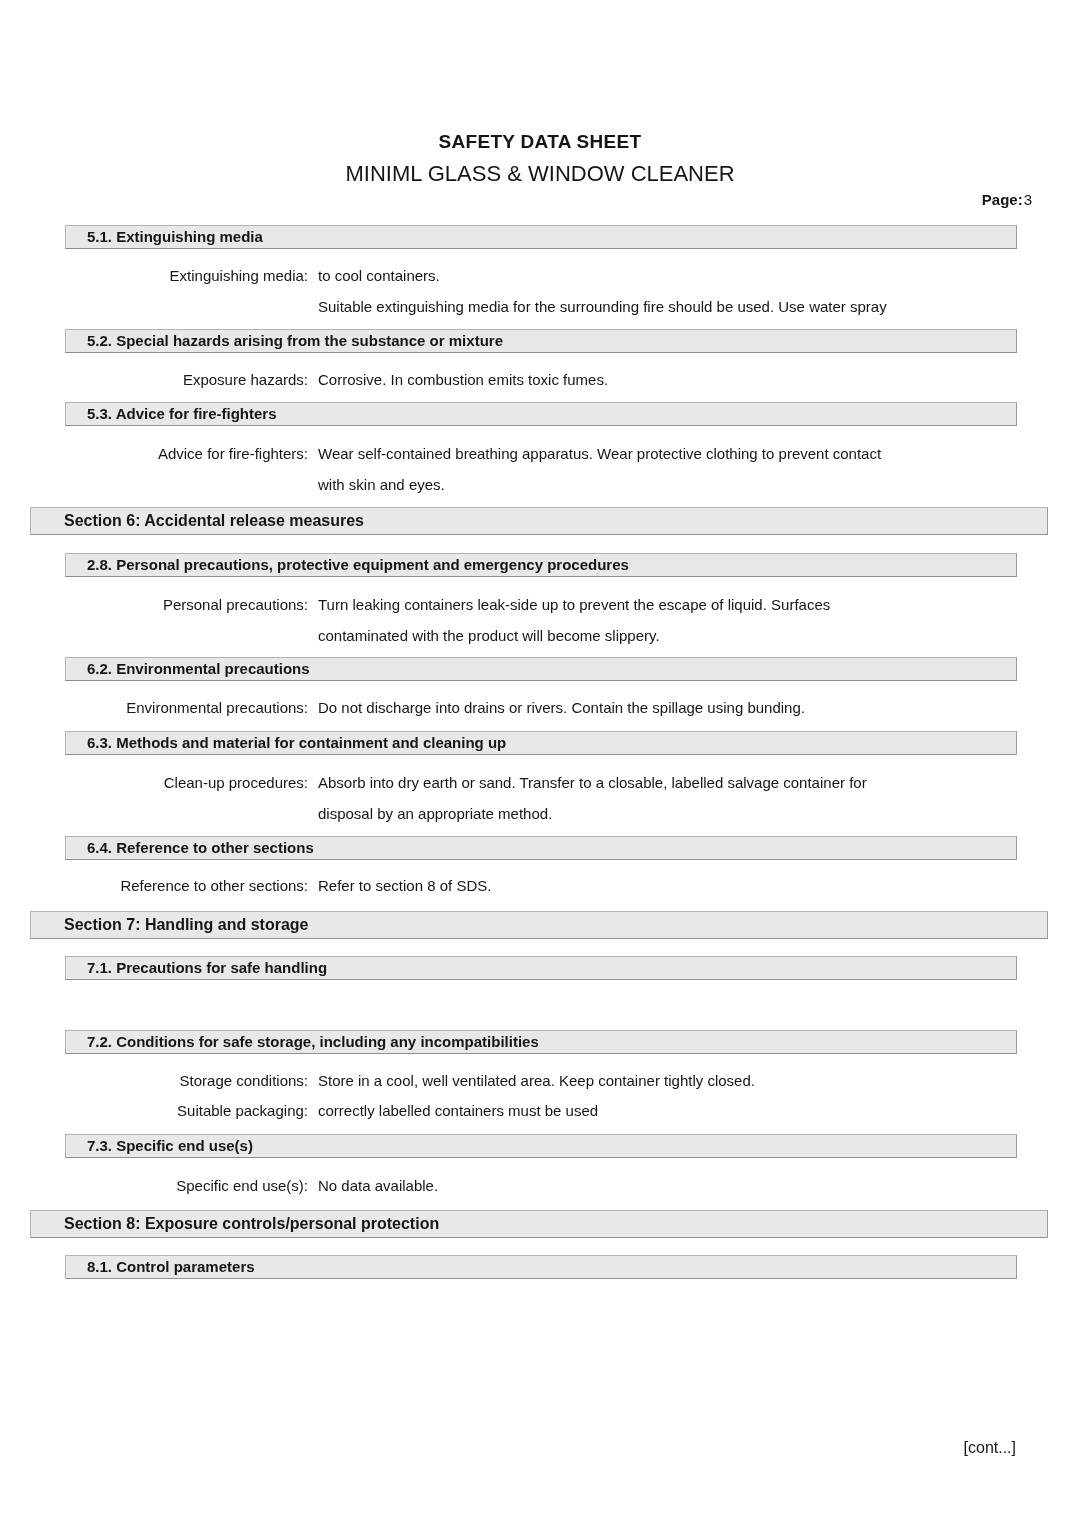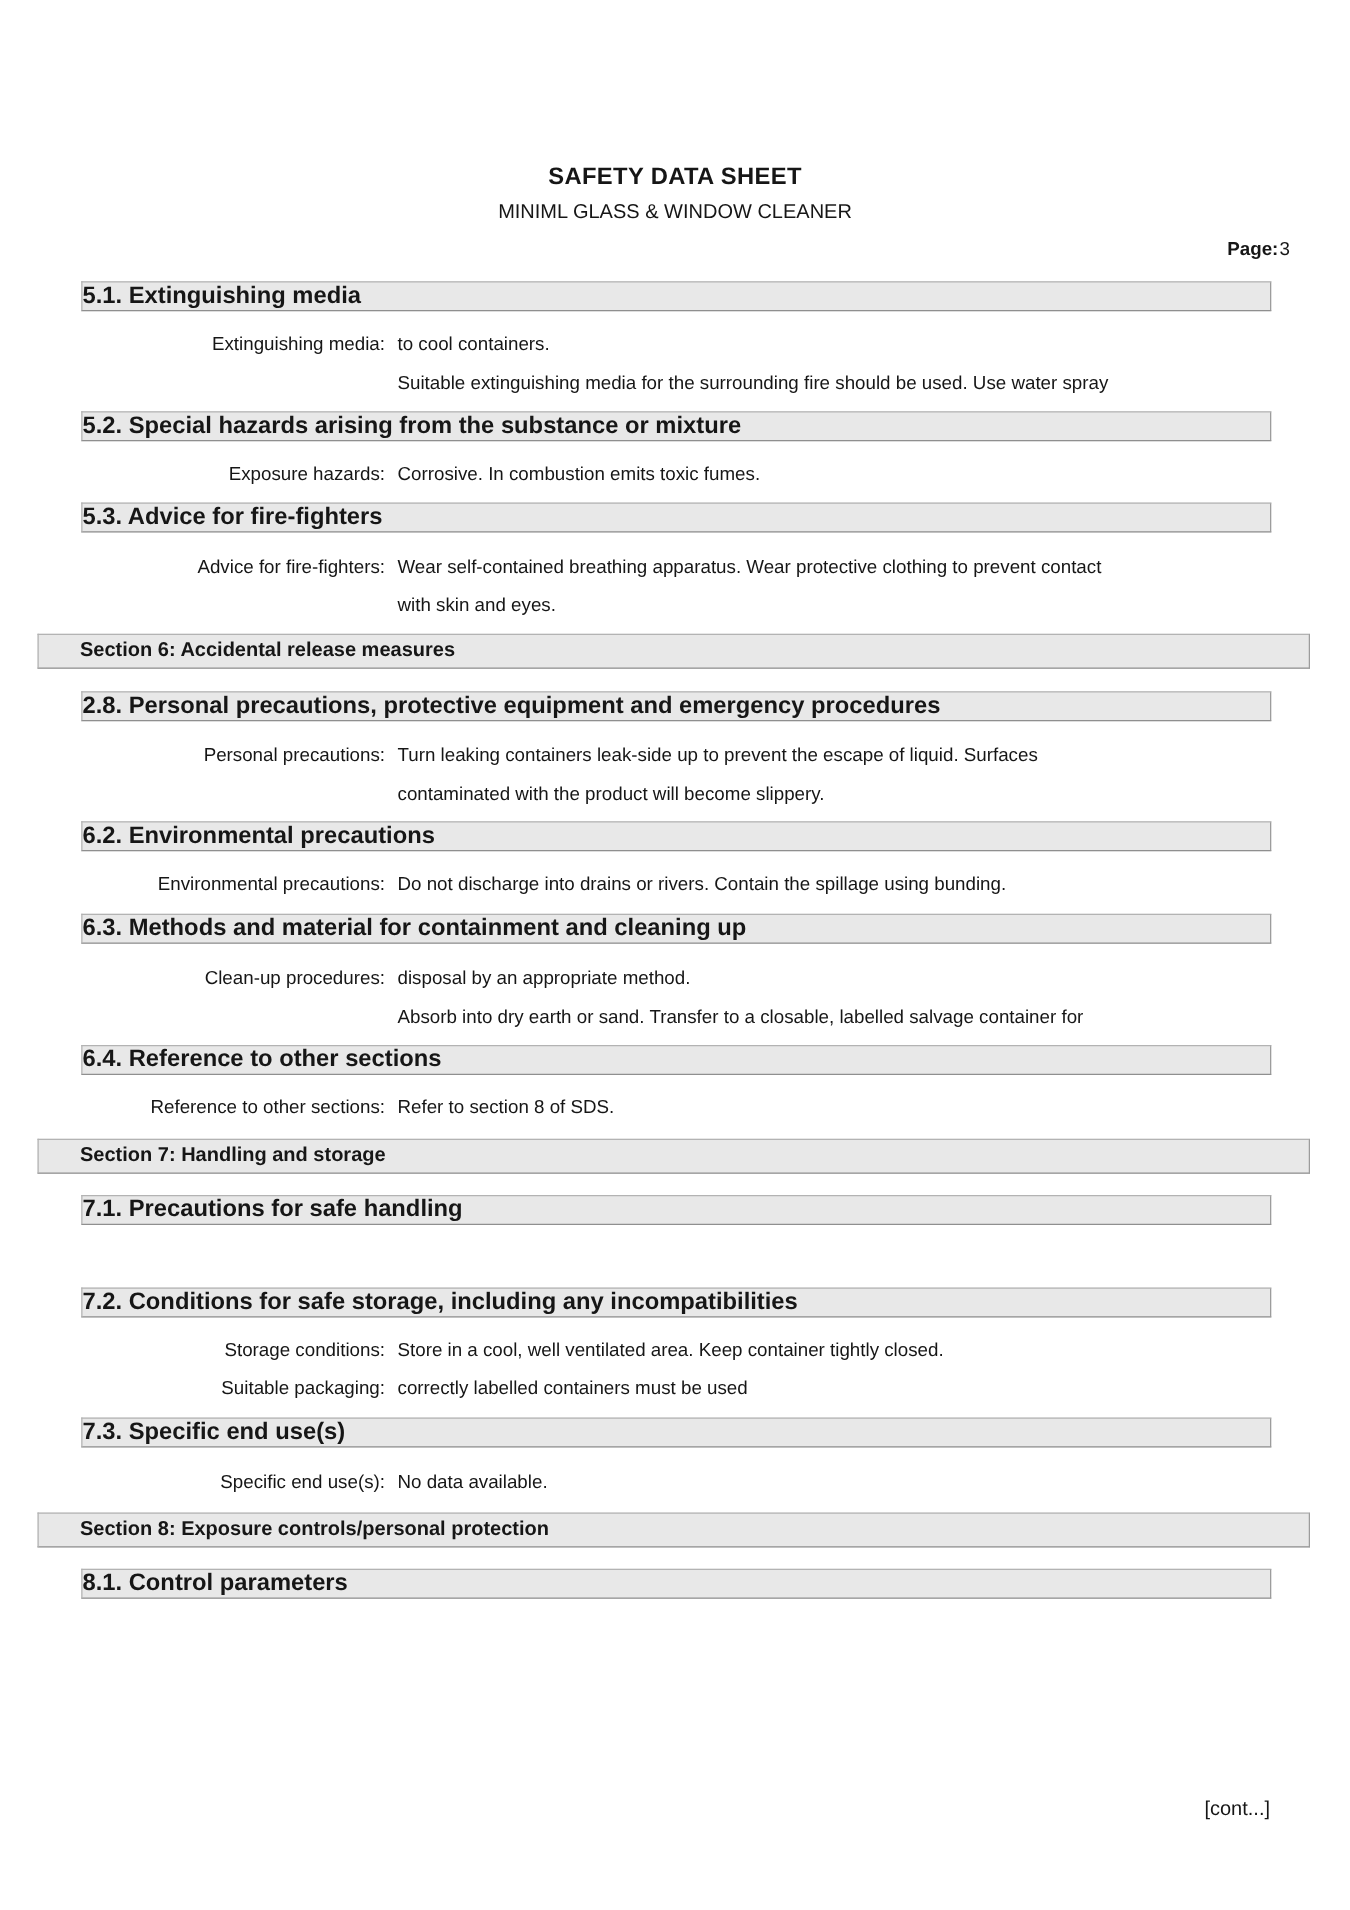--- a/index.html
+++ b/index.html
@@ -25,21 +25,21 @@
     font-size: 19px;
     font-weight: bold;
     letter-spacing: 0.3px;
   }
   .doc-subtitle {
     position: absolute;
     top: 161px;
     left: 0;
     width: 100%;
     text-align: center;
-    font-size: 16px;
+    font-size: 22px;
     font-weight: normal;
   }
   .page-indicator {
     position: absolute;
     top: 190px;
     right: 48px;
     font-size: 15px;
     line-height: 20px;
   }
   .page-indicator .page-label {
@@ -54,21 +54,22 @@
     border-bottom-color: #8f8f8f;
     border-right-color: #9c9c9c;
     font-weight: bold;
     white-space: nowrap;
     overflow: hidden;
   }
   .bar.sub {
     left: 65px;
     width: 952px;
     height: 24px;
-    font-size: 19px;
+    padding-left: 21px;
+    font-size: 15px;
     line-height: 22px;
   }
   .bar.main {
     left: 30px;
     width: 1018px;
     height: 28px;
     padding-left: 33px;
     font-size: 16px;
     line-height: 26px;
   }
@@ -163,22 +164,22 @@
     <div class="fvalue">
       <div>Do not discharge into drains or rivers. Contain the spillage using bunding.</div>
     </div>
   </div>
 
   <div class="bar sub" style="top:731px">6.3. Methods and material for containment and cleaning up</div>
 
   <div class="field" style="top:767px">
     <div class="flabel">Clean-up procedures:</div>
     <div class="fvalue">
+      <div>Absorb into dry earth or sand. Transfer to a closable, labelled salvage container for</div>
       <div>disposal by an appropriate method.</div>
-      <div>Absorb into dry earth or sand. Transfer to a closable, labelled salvage container for</div>
     </div>
   </div>
 
   <div class="bar sub" style="top:836px">6.4. Reference to other sections</div>
 
   <div class="field" style="top:870px">
     <div class="flabel">Reference to other sections:</div>
     <div class="fvalue">
       <div>Refer to section 8 of SDS.</div>
     </div>

